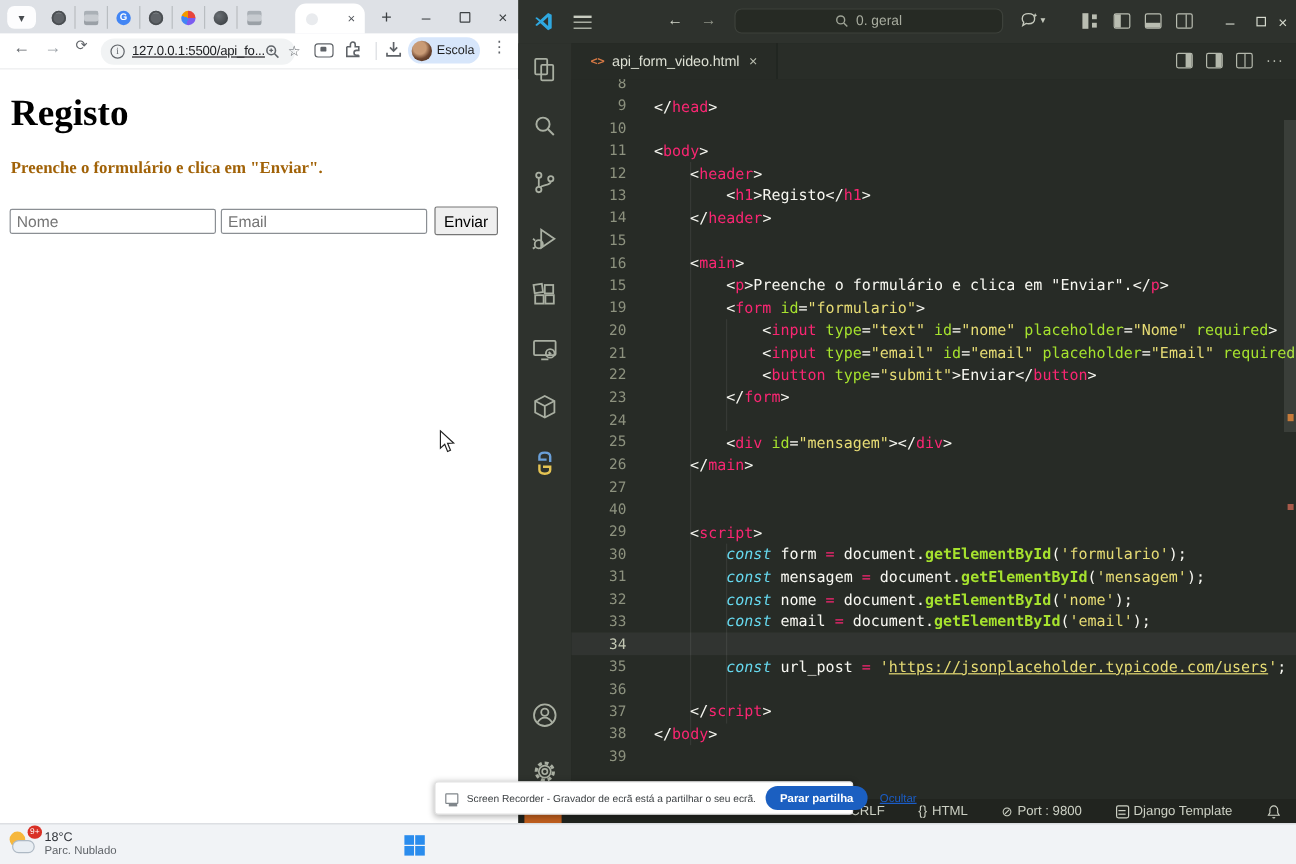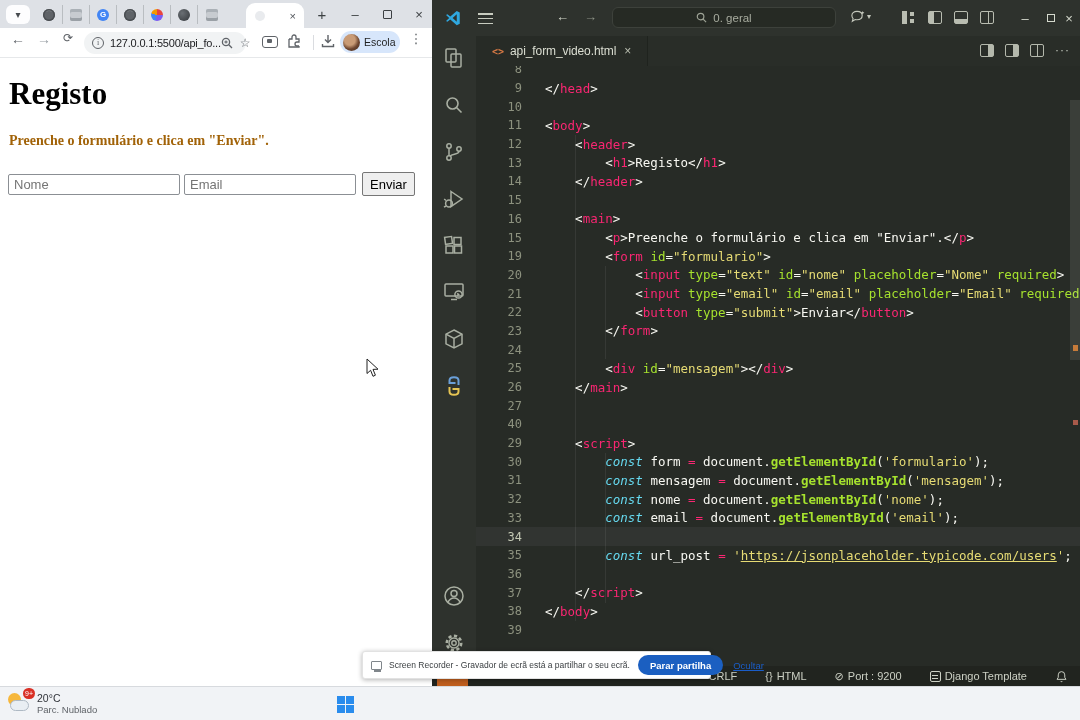--- a/index.html
+++ b/index.html
@@ -24,21 +24,21 @@
   .activetab { position:absolute; left:246px; top:3px; width:58px; height:25px; background:#ffffff; border-radius:9px 9px 0 0; display:flex; align-items:center; }
   .activetab .favph { width:10px; height:10px; border-radius:50%; background:#e9ebee; margin-left:9px; }
   .activetab .tclose { margin-left:auto; margin-right:8px; font-size:11px; color:#50545a; }
   .newtab { position:absolute; left:312px; top:3px; width:20px; height:22px; display:flex; align-items:center; justify-content:center; font-size:15px; color:#3c4043; }
   .bctrl { position:absolute; top:0; height:28px; width:30px; display:flex; align-items:center; justify-content:center; color:#3c4043; font-size:13px; }
   .bctrl .maxbox { width:9px; height:9px; border:1.2px solid #3c4043; border-radius:1px; }
   .btoolbar { position:absolute; left:0; top:28px; width:432px; height:30px; background:#fff; border-bottom:1px solid #e6e8ea; }
   .navic { position:absolute; top:31px; font-size:14px; color:#5f6368; width:20px; text-align:center; }
   .omnibox { position:absolute; left:84px; top:32px; width:162px; height:22px; background:#f1f3f4; border-radius:11px; display:flex; align-items:center; }
   .infoc { width:12px; height:12px; border:1.1px solid #5f6368; border-radius:50%; margin-left:8px; color:#5f6368; font-size:8px; line-height:10px; text-align:center; font-family:"Liberation Serif",serif; flex:none; }
-  .urltxt { font-size:11px; color:#202124; margin-left:6px; white-space:nowrap; letter-spacing:-0.2px; }
+  .urltxt { font-size:11px; color:#202124; margin-left:6px; white-space:nowrap; letter-spacing:-0.2px;text-decoration:underline; }
   .omni-right { margin-left:auto; display:flex; align-items:center; gap:7px; margin-right:8px; }
   .star { font-size:12px; color:#5f6368; }
   .pipic { position:absolute; left:262px; top:36px; width:16px; height:12px; border:1.4px solid #5f6368; border-radius:3px; }
   .pipic::after { content:""; position:absolute; left:4px; top:2px; width:5px; height:4px; background:#5f6368; border-radius:1px; }
   .sepv { position:absolute; left:313px; top:35px; width:1px; height:15px; background:#dadce0; }
   .profile { position:absolute; left:340px; top:31px; height:22px; width:60px; background:#d7e6fb; border-radius:11px; display:flex; align-items:center; }
   .avatar { width:17px; height:17px; border-radius:50%; margin-left:3px; background:radial-gradient(circle at 40% 35%, #c99b76 0 35%, #6e4630 60%, #3c2a1e); flex:none; }
   .profname { font-size:10.5px; color:#1f1f1f; margin-left:4px; }
   .bmenu { position:absolute; left:408px; top:31px; width:16px; text-align:center; font-size:13px; color:#5f6368; }
 
@@ -401,21 +401,21 @@
     <div class="vstatus">
       <div class="vs-orange" style="background: rgb(191, 94, 30);"></div>
       <div class="vs-right">
         <span class="vs-item">CRLF</span>
         <span class="vs-item">
             <span>{}</span>
             <span>HTML</span>
           </span>
         <span class="vs-item">
             <span>⊘</span>
-            <span>Port : 9200</span>
+            <span>Port : 9800</span>
           </span>
         <span class="vs-item">
             <span class="djic"></span>
             <span>Django Template</span>
           </span>
         <svg width="13" height="13" viewBox="0 0 16 16">
             <path d="M8 2a4 4 0 0 0-4 4v3l-1.5 2.5h11L12 9V6a4 4 0 0 0-4-4z" fill="none" stroke="#ccd0c4" stroke-width="1.2"></path>
             <path d="M6.8 13.5a1.3 1.3 0 0 0 2.4 0" fill="none" stroke="#ccd0c4" stroke-width="1.2"></path>
           </svg>
       </div>
@@ -430,21 +430,21 @@
   </div>
 
   <div class="taskbar">
     <div class="weather">
       <span class="wicon">
         <span class="wsun"></span>
           <span class="wcloud"></span>
         <span class="wbadge">9+</span>
       </span>
       <span class="wtxt">
-        <div>20°C</div>
+        <div>18°C</div>
         <div>Parc. Nublado</div>
       </span>
     </div>
     <div class="startbtn">
         <i></i>
         <i></i>
         <i></i>
         <i></i>
       </div>
   </div>

